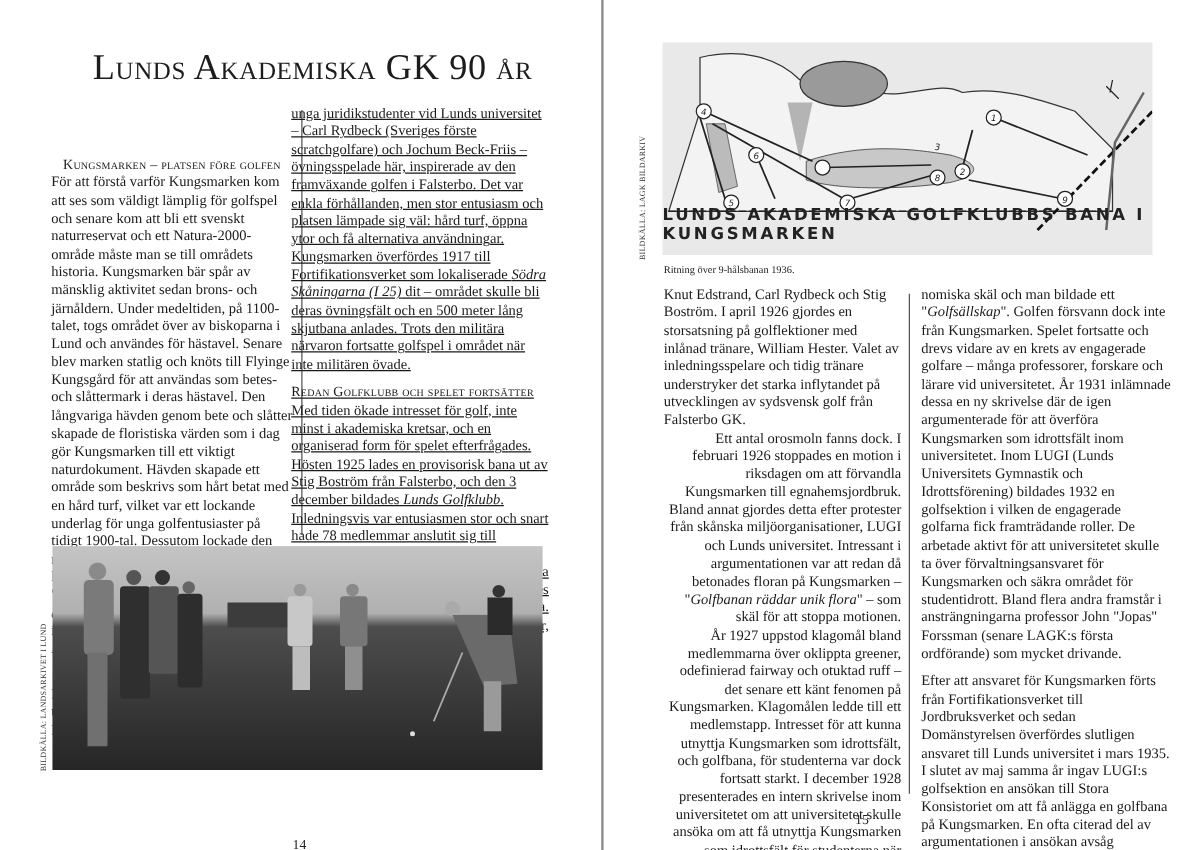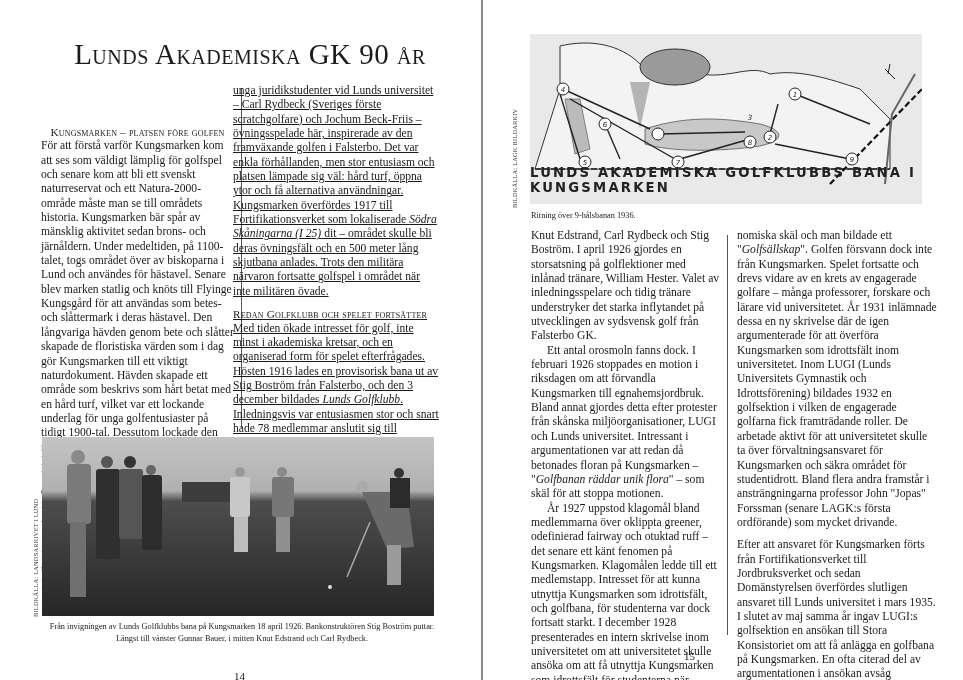--- a/index.html
+++ b/index.html
@@ -8,21 +8,21 @@
   .page { position:absolute; top:0; height:680px; background:#fff; }
   #page-left { left:0; width:481px; }
   #page-right { left:483px; width:480px; }
   .spine { position:absolute; left:481px; top:0; width:2px; height:680px; background:#8a8a8a; }
 
   .title { position:absolute; left:40px; top:38px; width:420px; text-align:center;
            font-size:29px; font-variant:small-caps; letter-spacing:0.5px; color:#1c1c1c; }
 
   .col { position:absolute; font-size:11.6px; line-height:14.35px; text-align:left; }
   .col p { margin:0; }
-  .col p.indent { text-indent:16px; }
+  .col p.indent { text-indent:16px;text-align:right; }
   .col .gap { height:8px; }
   .head { font-variant:small-caps; font-size:11.2px; letter-spacing:0.2px; }
   .head.center { text-align:center; }
   .head.indentHead { padding-left:9px; }
   em { font-style:italic; }
 
   .rule { position:absolute; width:1px; background:#555; }
 
   .credit { position:absolute; font-size:6.4px; letter-spacing:0.2px; color:#333;
             transform:rotate(-90deg); transform-origin:left top; white-space:nowrap; }
@@ -51,21 +51,21 @@
     <p class="head center">De första golfslagen</p>
     <p>Redan 1911–1912 finns belagda uppgifter om att golf spelades på Kungsmarken. Två</p>
   </div>
 
   <div class="rule" style="left:241px; top:88px; height:340px;"></div>
 
   <div class="col" style="left:233px; top:84px; width:206px;text-decoration:underline;">
     <p><span>unga juridikstudenter vid Lunds universitet – Carl Rydbeck (Sveriges förste scratchgolfare) och Jochum Beck-Friis – övningsspelade här, inspirerade av den framväxande golfen i Falsterbo. Det var enkla förhållanden, men stor entusiasm och platsen lämpade sig väl: hård turf, öppna ytor och få alternativa användningar. Kungsmarken överfördes 1917 till Fortifikationsverket som lokaliserade </span><em>Södra Skåningarna (I 25)</em><span> dit – området skulle bli deras övningsfält och en 500 meter lång skjutbana anlades. Trots den militära närvaron fortsatte golfspel i området när inte militären övade.</span></p>
     <div class="gap"></div>
     <p class="head">Redan Golfklubb och spelet fortsätter</p>
-    <p><span>Med tiden ökade intresset för golf, inte minst i akademiska kretsar, och en organiserad form för spelet efterfrågades. Hösten 1916 lades en provisorisk bana ut av Stig Boström från Falsterbo, och den 3 december bildades </span><em>Lunds Golfklubb</em><span>. Inledningsvis var entusiasmen stor och snart hade 78 medlemmar anslutit sig till klubben.</span></p>
+    <p><span>Med tiden ökade intresset för golf, inte minst i akademiska kretsar, och en organiserad form för spelet efterfrågades. Hösten 1925 lades en provisorisk bana ut av Stig Boström från Falsterbo, och den 3 december bildades </span><em>Lunds Golfklubb</em><span>. Inledningsvis var entusiasmen stor och snart hade 78 medlemmar anslutit sig till klubben.</span></p>
     <p class="indent">Den 18 april 1926 spelades den första tävlingen på Kungsmarken – på Sveriges fjärde äldsta i bruk varande golfbana. Spelarna i tävlingen var: Gunnar Bauer,</p>
   </div>
 
   <div id="photo">
     <svg width="392" height="179" viewBox="0 0 392 179">
       <defs>
         <linearGradient id="g1" x1="0" y1="0" x2="0" y2="1">
           <stop offset="0" stop-color="#c4c4c4"></stop>
             <stop offset="0.3" stop-color="#b0b0b0"></stop>
           <stop offset="0.36" stop-color="#4d4d4d"></stop>
@@ -99,24 +99,20 @@
           <path d="M320 55 L365 55 L372 110 L345 112 Z" fill="#6a6a6a"></path>
           <rect x="345" y="108" width="14" height="40" fill="#9a9a9a"></rect>
         <line x1="328" y1="85" x2="305" y2="140" stroke="#aaa" stroke-width="1.5"></line>
         <circle cx="357" cy="36" r="5" fill="#333"></circle>
           <rect x="348" y="41" width="20" height="30" fill="#2b2b2b"></rect>
       </g>
       <circle cx="288" cy="150" r="2" fill="#ddd"></circle>
     </svg>
   </div>
   <div class="credit" style="left:32px; top:617px;">BILDKÄLLA: LANDSARKIVET I LUND</div>
-  <div class="caption" style="left:42px; top:621px; width:400px;">
-    <div>Från invigningen av Lunds Golfklubbs bana på Kungsmarken 18 april 1926. Bankonstruktören Stig Boström puttar.</div>
-    <div>Längst till vänster Gunnar Bauer, i mitten Knut Edstrand och Carl Rydbeck.</div>
-  </div>
   <div class="pagenum" style="left:234px; top:670px;">14</div>
 </div>
 
 <div class="spine"></div>
 
 <div class="page" id="page-right">
 </div>
 
 <div id="map">
   <svg width="392" height="170" viewBox="0 0 392 170">

